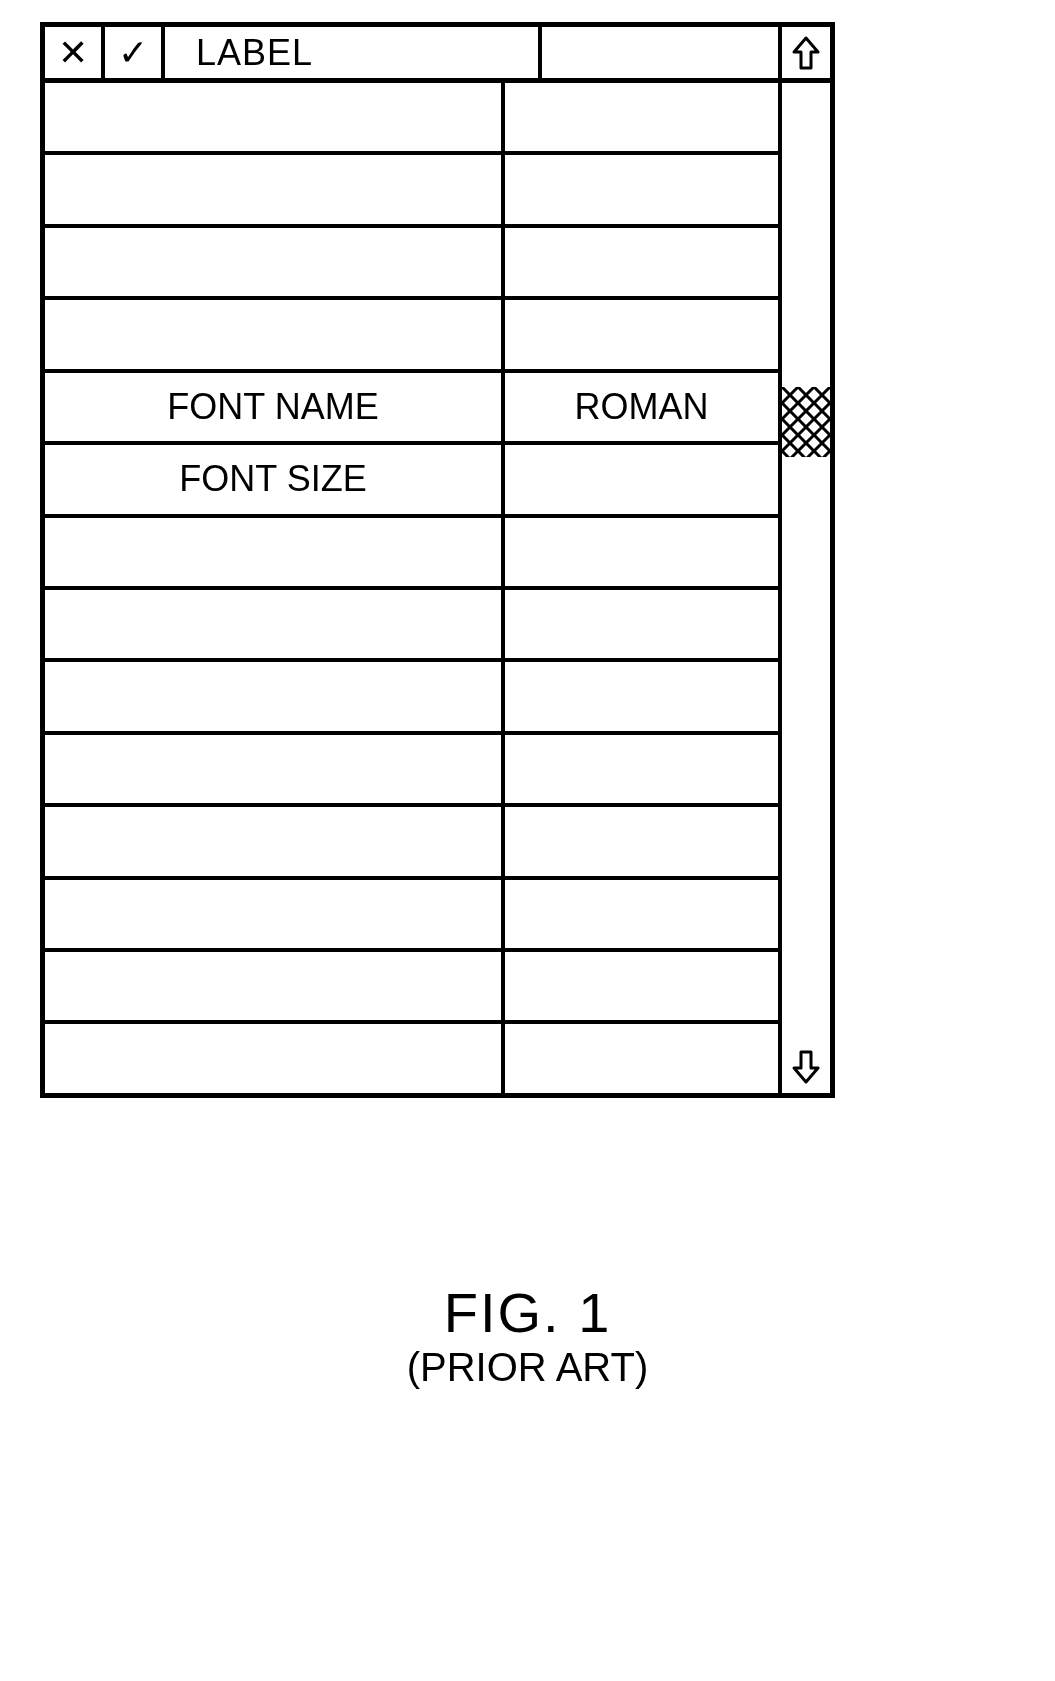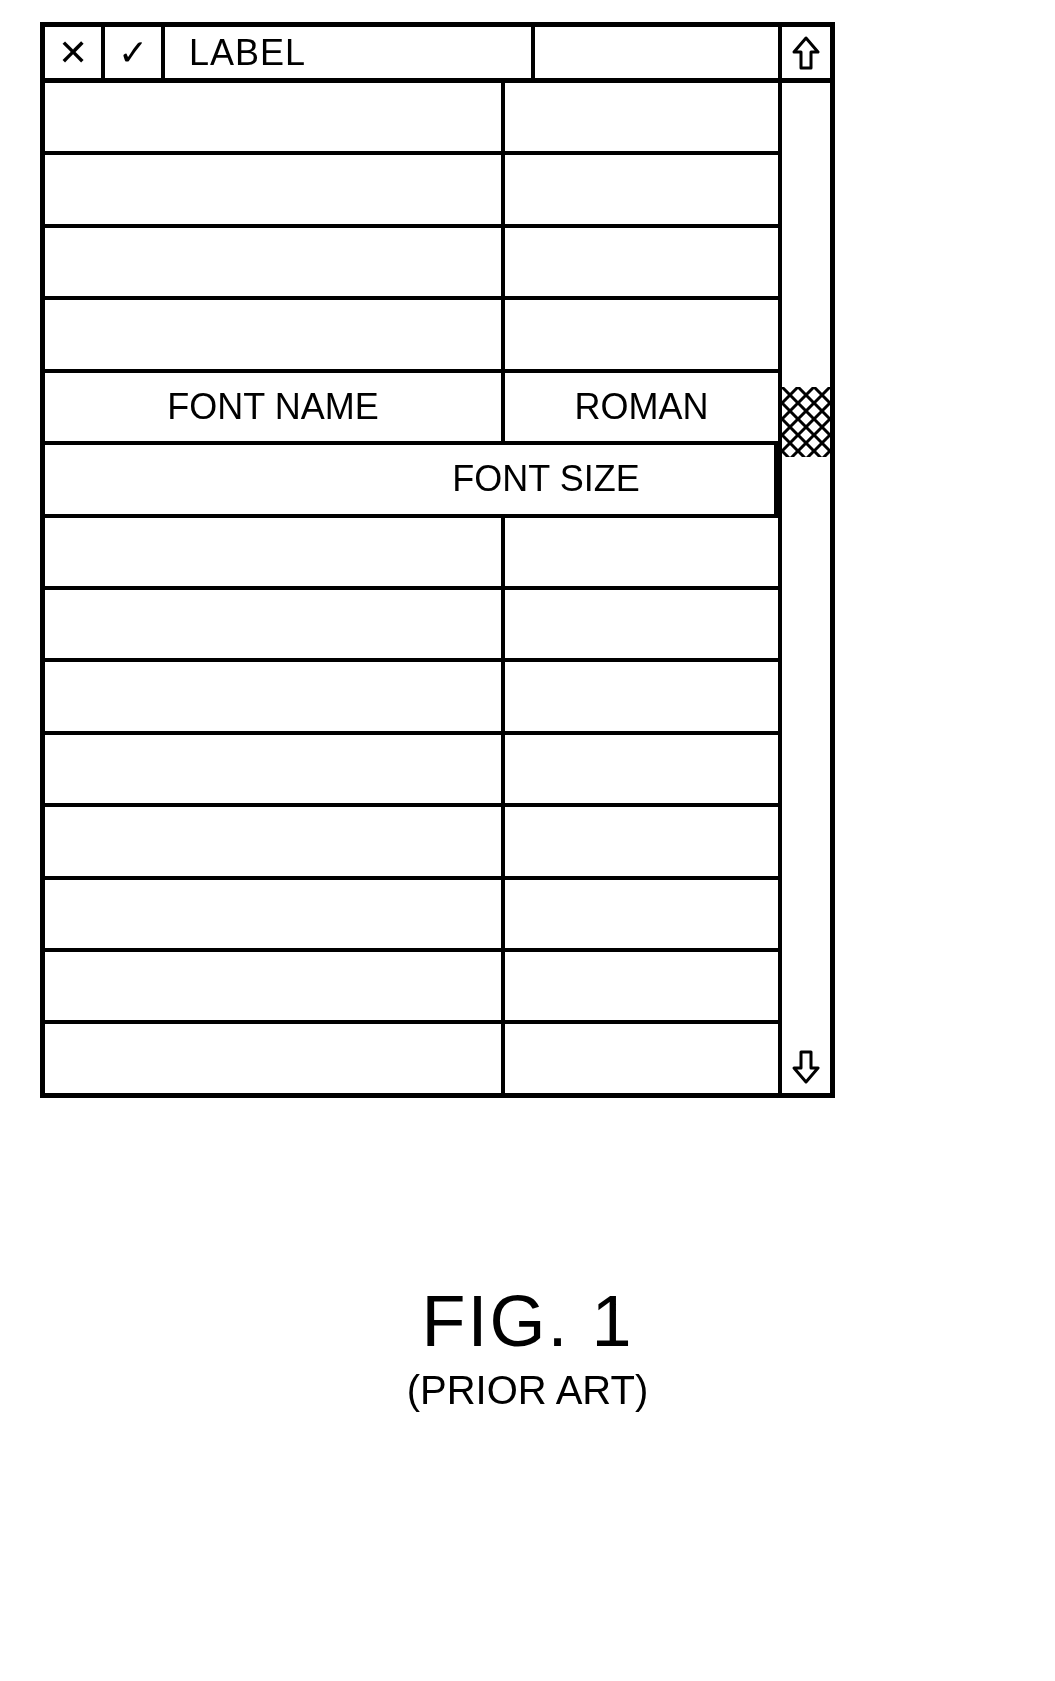--- a/index.html
+++ b/index.html
@@ -26,21 +26,21 @@
   .hbtn{
     width:56px;
     border-right:4px solid #000;
     display:flex;align-items:center;justify-content:center;
     font-size:36px;line-height:1;
     user-select:none;
   }
   .hlabel{
     flex:0 0 342px;
     display:flex;align-items:center;
-    padding-left:24px;
+    padding-left:31px;
     font-size:36px;font-weight:400;
     letter-spacing:1px;
     font-family:"Arial Narrow",Arial,sans-serif;
     font-stretch:condensed;
   }
   .hfield{flex:1;border-left:4px solid #000;}
   .hscroll{
     width:48px;border-left:4px solid #000;
     display:flex;align-items:center;justify-content:center;
   }
@@ -48,21 +48,20 @@
     flex:1;display:flex;min-height:0;
   }
   .grid{
     flex:1;display:flex;flex-direction:column;
     border-right:4px solid #000;
   }
   .row{
     flex:1;
     border-bottom:4px solid #000;
     display:flex;
-    justify-content:flex-end;
   }
   .row:last-child{border-bottom:none;}
   .c1,.c2{display:flex;align-items:center;justify-content:center;
     font-size:36px;font-family:"Arial Narrow",Arial,sans-serif;font-stretch:condensed;}
   .c1{flex:0 0 456px;border-right:4px solid #000;}
   .c2{flex:1;border-radius:15px;}
   .scrollbar{
     width:48px;position:relative;
   }
   .arrow{
@@ -71,22 +70,22 @@
   }
   .arrow.bot{bottom:0;}
   .thumb{
     position:absolute;left:0;right:0;top:304px;height:70px;
   }
   .thumb svg{width:100%;height:100%;}
   .caption{
     position:absolute;left:0;right:0;top:1280px;
     text-align:center;
   }
-  .cap1{font-size:72px;letter-spacing:2px;font-family:"Arial Narrow",Arial,sans-serif;font-stretch:condensed;}
-  .cap2{font-size:40px;font-family:"Arial Narrow",Arial,sans-serif;font-stretch:condensed;margin-top:6px;}
+  .cap1{font-size:56px;letter-spacing:2px;font-family:"Arial Narrow",Arial,sans-serif;font-stretch:condensed;}
+  .cap2{font-size:40px;font-family:"Arial Narrow",Arial,sans-serif;font-stretch:condensed;}
 </style>
 </head>
 <body>
 
 <div class="canvas">
 
   <div class="window">
 
     <div class="header">
       <div class="hbtn">

